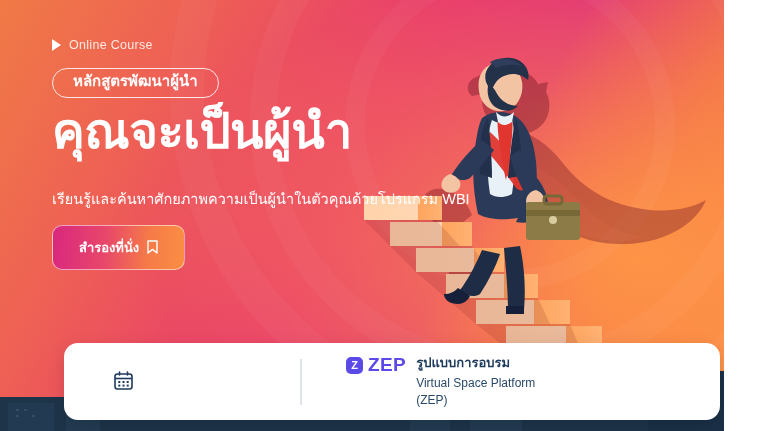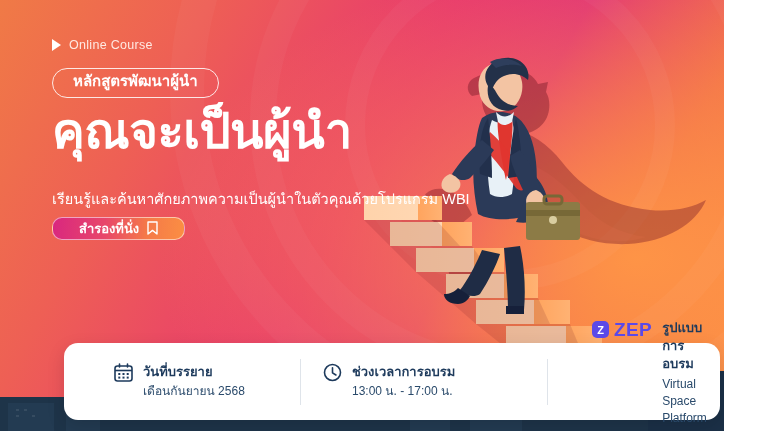--- a/index.html
+++ b/index.html
@@ -77,23 +77,23 @@
   }
   h1 .l2 { font-size:38px; display:block; margin-top:2px; }
 
   .subtitle {
     margin-top:32px;
     color:#ffffff; font-size:14.5px; line-height:1.3;
     white-space:nowrap;
   }
 
   .cta {
-    margin-top:8px;
+    margin-top:16px;
     display:inline-flex; align-items:center; gap:8px;
-    padding:0 26px;
+    padding:11px 26px;
     border-radius:10px;
     border:1px solid rgba(255,255,255,0.55);
     background:linear-gradient(95deg,#d9277f 0%,#e8476a 40%,#f57a48 72%,#fb8e43 100%);
     color:#ffffff; font-size:13px; font-weight:bold;
     cursor:pointer;
   }
   .cta svg { display:block; }
 
   
   .info-card {
@@ -283,40 +283,24 @@
           <g fill="#1d3a5c">
             <rect x="4.3" y="10" width="2" height="2"></rect>
               <rect x="8.5" y="10" width="2" height="2"></rect>
             <rect x="12.7" y="10" width="2" height="2"></rect>
             <rect x="4.3" y="13.6" width="2" height="2"></rect>
               <rect x="8.5" y="13.6" width="2" height="2"></rect>
             <rect x="12.7" y="13.6" width="2" height="2"></rect>
           </g>
         </svg>
       </span>
-      <span class="info-text">
-        <span class="it-title">วันที่บรรยาย</span>
-        <span class="it-value" style="display:block">เดือนกันยายน 2568</span>
-      </span>
     </div>
 
     <div class="vdivider"></div>
 
-    <div class="info-item">
-      <span class="info-icon">
-        <svg width="19" height="19" viewBox="0 0 19 19">
-          <circle cx="9.5" cy="9.5" r="8" fill="none" stroke="#1d3a5c" stroke-width="1.6"></circle>
-          <path d="M9.5 4.8V9.8l3.4 2.2" fill="none" stroke="#1d3a5c" stroke-width="1.6" stroke-linecap="round" stroke-linejoin="round"></path>
-        </svg>
-      </span>
-      <span class="info-text">
-        <span class="it-title">ช่วงเวลาการอบรม</span>
-        <span class="it-value" style="display:block">13:00 น. - 17:00 น.</span>
-      </span>
-    </div>
 
     <div class="vdivider"></div>
 
     <div class="info-item">
       <span class="info-icon zep-logo">
         <span class="zep-mark">Z</span>
         <span class="zep-word">ZEP</span>
       </span>
       <span class="info-text">
         <span class="it-title">รูปแบบการอบรม</span>

